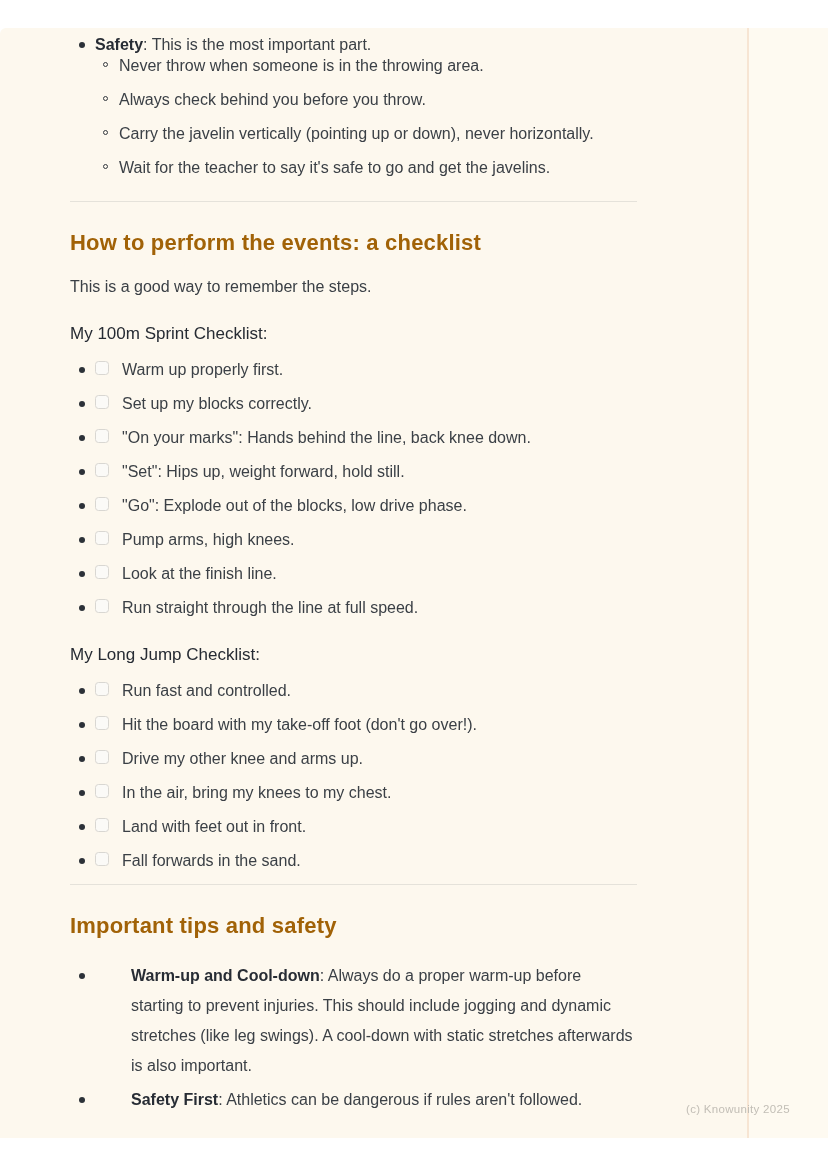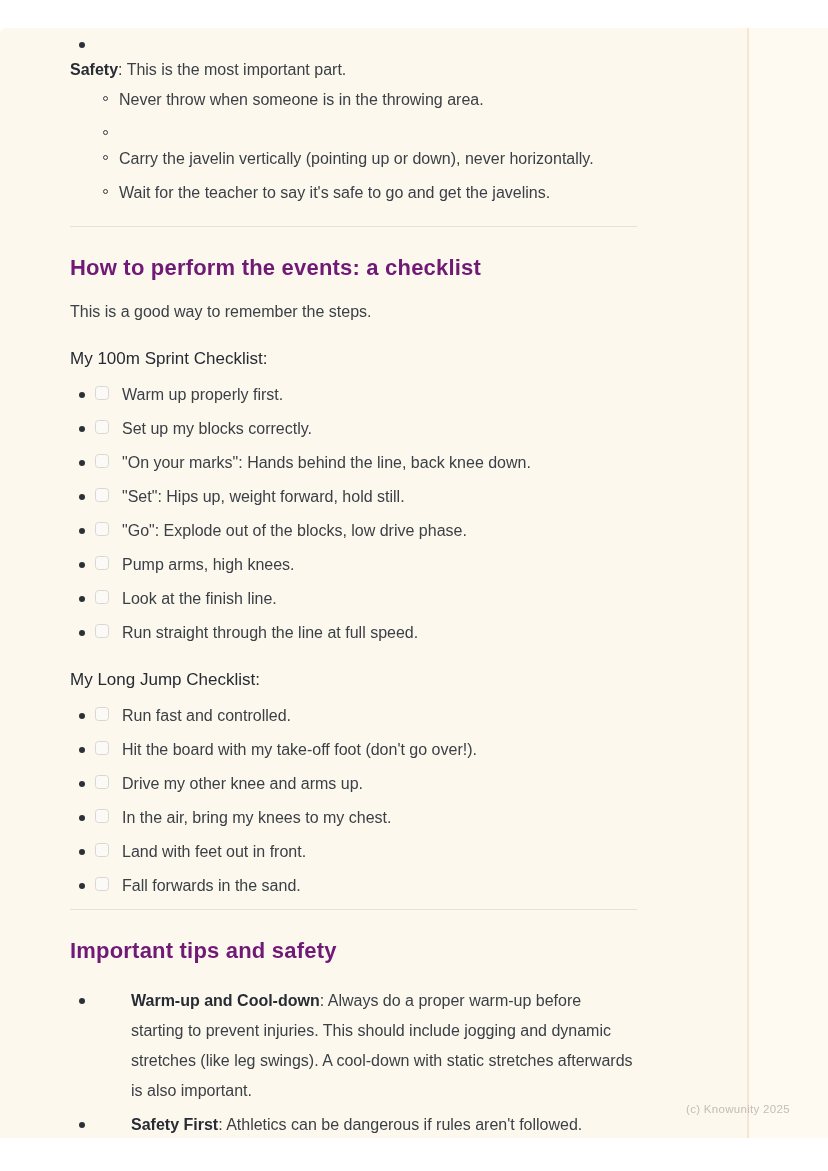--- a/index.html
+++ b/index.html
@@ -38,36 +38,36 @@
   .bullet-col { width: 25px; flex: 0 0 25px; display: flex; justify-content: flex-start; }
   .dot {
     width: 6px; height: 6px; border-radius: 50%;
     background: #2c3138; margin-top: 8px; margin-left: 9px;
   }
   .circ {
     width: 5px; height: 5px; border-radius: 50%;
     border: 1.6px solid #34393f; margin-top: 7px; margin-left: 9px;
     background: transparent;
   }
-  .sub-list { margin-top: 9px; margin-left: 24px; }
+  .sub-list { margin-left: 24px; }
   .sub-list .row { margin-bottom: 13px; }
-  .lead-row { margin-bottom: 0; flex-direction: column; }
+  .lead-row { margin-bottom: 0; }
   b, .bold { font-weight: bold; color: #272c34; }
 
   hr.divider {
     border: none;
     border-top: 1px solid #e5e2da;
     width: 567px;
     margin-top: 23px;
   }
   h2.section-heading {
     font-size: 22px;
     line-height: 26px;
     font-weight: bold;
-    color: #701a75;
+    color: #a16207;
     margin-top: 28px;
     letter-spacing: 0.2px;
   }
   p.intro { margin-top: 20px; line-height: 21px; }
   h3.list-title {
     font-size: 17px;
     font-weight: normal;
     color: #262b33;
     margin-top: 27px;
   }
@@ -117,20 +117,21 @@
         <div class="row">
           <span class="bullet-col">
               <span class="circ"></span>
             </span>
           <span>Never throw when someone is in the throwing area.</span>
         </div>
         <div class="row">
           <span class="bullet-col">
               <span class="circ"></span>
             </span>
+          <span>Always check behind you before you throw.</span>
         </div>
         <div class="row">
           <span class="bullet-col">
               <span class="circ"></span>
             </span>
           <span>Carry the javelin vertically (pointing up or down), never horizontally.</span>
         </div>
         <div class="row">
           <span class="bullet-col">
               <span class="circ"></span>

